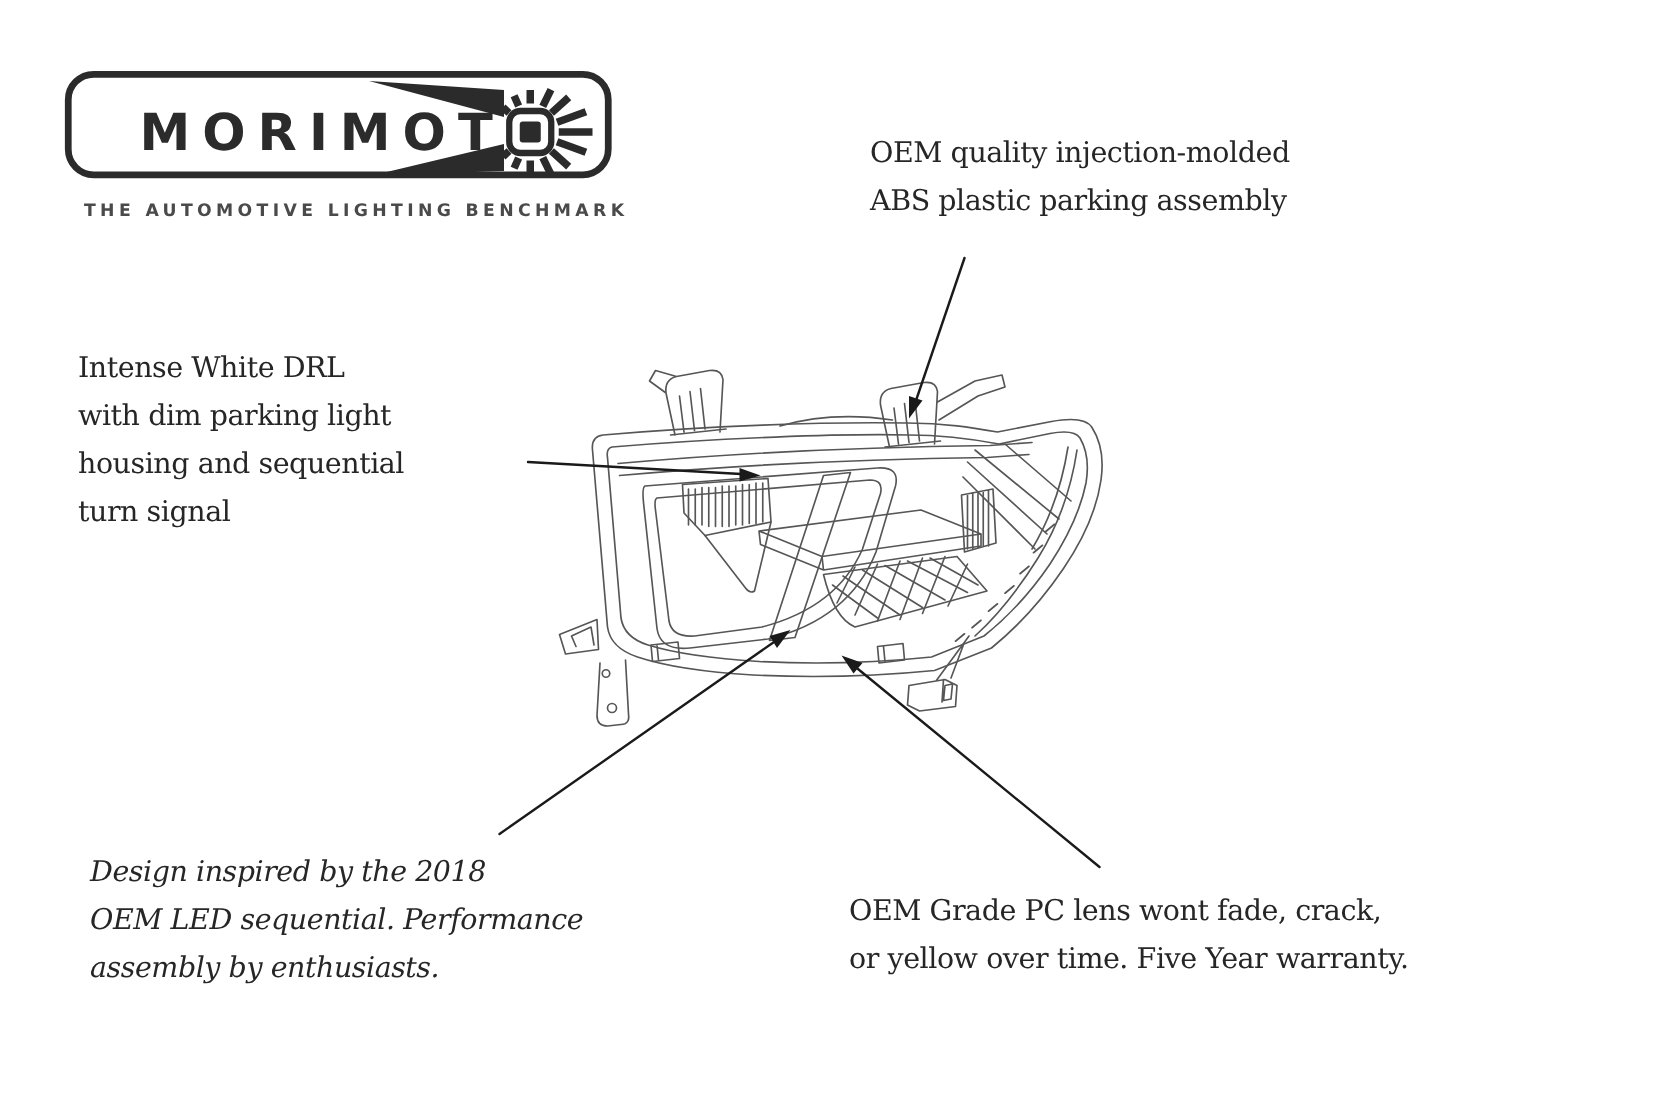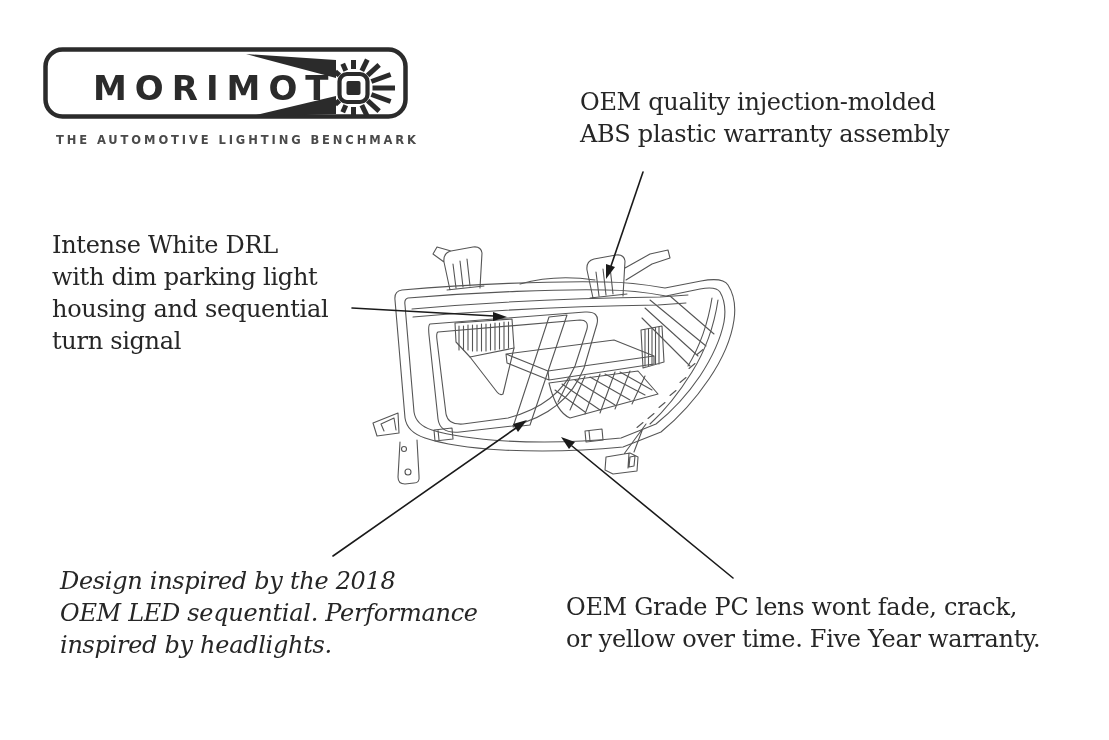--- a/index.html
+++ b/index.html
@@ -3,21 +3,21 @@
 <meta charset="utf-8">
 <style>
   html,body{margin:0;padding:0;background:#ffffff;}
   .page{position:relative;width:1109px;height:740px;background:#ffffff;overflow:hidden;
         font-family:"DejaVu Serif", serif;padding-left:16px;}
   .logo-svg{position:absolute;left:38px;top:40px;width:380px;height:85px;}
   .tagline{position:absolute;left:56px;top:133px;width:370px;
            font-family:"DejaVu Sans", sans-serif;font-size:11.5px;font-weight:bold;
            letter-spacing:2.9px;color:#4a4a4a;white-space:nowrap;}
   .art-svg{position:absolute;left:0;top:0;width:1109px;height:740px;}
-  .note{position:absolute;color:#262626;font-size:24px;line-height:32px;
+  .note{position:absolute;color:#262626;font-size:19px;line-height:32px;
         letter-spacing:-0.3px;white-space:nowrap;}
   .note span{display:block;}
   .note-housing{left:580px;top:86px;}
   .note-drl{left:52px;top:229px;}
   .note-design{left:60px;top:565px;font-style:italic;}
   .note-lens{left:566px;top:591px;}
 </style>
 </head>
 <body>
 
@@ -114,34 +114,34 @@
       </g>
       <g>
         <line x1="733" y1="578" x2="572" y2="446" fill="none"></line>
         <polygon points="561,437 575,442 569,449" stroke="none"></polygon>
       </g>
     </g>
   </svg>
 
   <div class="note note-housing">
     <span>OEM quality injection-molded</span>
-    <span>ABS plastic warranty assembly</span>
+    <span>ABS plastic parking assembly</span>
   </div>
 
   <div class="note note-drl">
     <span>Intense White DRL</span>
     <span>with dim parking light</span>
     <span>housing and sequential</span>
     <span>turn signal</span>
   </div>
 
   <div class="note note-design">
     <span>Design inspired by the 2018</span>
     <span>OEM LED sequential. Performance</span>
-    <span>inspired by headlights.</span>
+    <span>assembly by enthusiasts.</span>
   </div>
 
   <div class="note note-lens">
     <span>OEM Grade PC lens wont fade, crack,</span>
     <span>or yellow over time. Five Year warranty.</span>
   </div>
 
 </div>
 
 </body></html>

